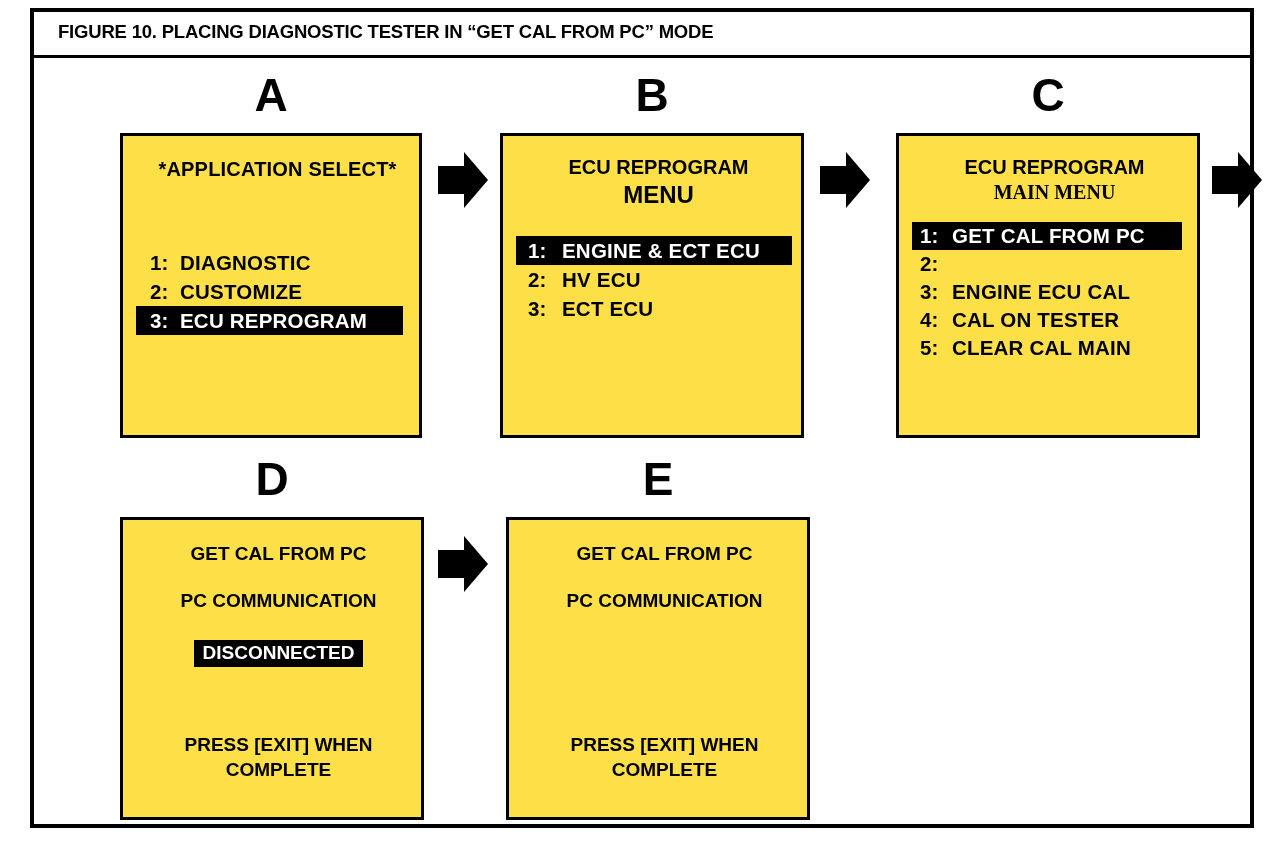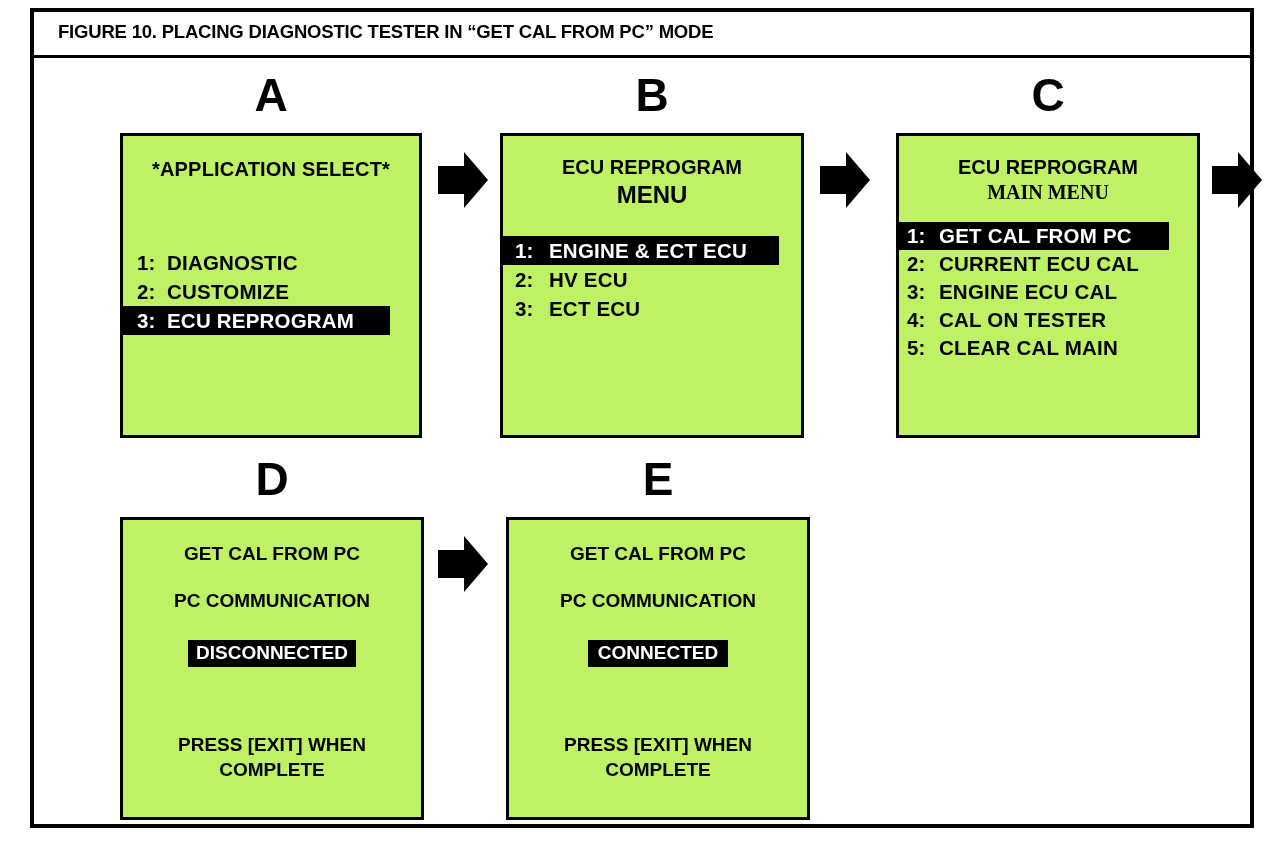--- a/index.html
+++ b/index.html
@@ -6,21 +6,21 @@
   body{width:1264px;height:852px;font-family:"Liberation Sans",sans-serif;
        -webkit-font-smoothing:none;}
   #figure-frame{position:absolute;left:30px;top:8px;width:1224px;height:820px;
        border:4px solid #000;box-sizing:border-box;background:#fff;}
   #title-bar{position:absolute;left:0;top:0;width:100%;height:46px;
        border-bottom:3px solid #000;box-sizing:border-box;}
   #figure-title{position:absolute;left:24px;top:9px;font-size:18.5px;font-weight:bold;
        color:#000;letter-spacing:-0.2px;white-space:nowrap;}
   .panel-label{position:absolute;font-size:46px;font-weight:bold;line-height:1;
        color:#000;text-align:center;}
-  .screen{position:absolute;border:3.5px solid #000;background:#bef264;box-sizing:border-box;}
+  .screen{position:absolute;border:3.5px solid #000;background:#fde047;box-sizing:border-box;padding-left:13px;}
   .screen-inner{position:relative;width:100%;height:100%;}
   .line{position:absolute;left:0;width:100%;text-align:center;font-weight:bold;color:#000;
        white-space:nowrap;}
   .menu{position:absolute;left:0;width:100%;}
   .menu-row{display:flex;align-items:center;white-space:nowrap;font-weight:bold;color:#000;}
   .menu-row .num{display:inline-block;}
   .menu-row .txt{display:inline-block;}
   .menu-row.sel{background:#000;color:#fff;}
   .hl{display:inline-block;background:#000;color:#fff;font-weight:bold;}
   .arrow{position:absolute;}
@@ -144,21 +144,20 @@
     <div class="screen-inner">
       <div class="line" id="c-title1">ECU REPROGRAM</div>
       <div class="line" id="c-title2">MAIN MENU</div>
       <div class="menu" id="c-menu">
         <div class="menu-row sel">
           <span class="num">1:</span>
           <span class="txt">GET CAL FROM PC</span>
         </div>
         <div class="menu-row">
           <span class="num">2:</span>
-          <span class="txt">CURRENT ECU CAL</span>
         </div>
         <div class="menu-row">
           <span class="num">3:</span>
           <span class="txt">ENGINE ECU CAL</span>
         </div>
         <div class="menu-row">
           <span class="num">4:</span>
           <span class="txt">CAL ON TESTER</span>
         </div>
         <div class="menu-row">
@@ -192,21 +191,18 @@
     <svg width="50" height="56" viewBox="0 0 50 56">
       <polygon points="0,14 26,14 26,0 50,28 26,56 26,42 0,42" fill="#000"></polygon>
     </svg>
   </div>
 
   <div class="panel-label" id="label-e">E</div>
   <div class="screen" id="screen-e">
     <div class="screen-inner">
       <div class="line" id="e-l1">GET CAL FROM PC</div>
       <div class="line" id="e-l2">PC COMMUNICATION</div>
-      <div class="line" id="e-status">
-        <span class="hl">CONNECTED</span>
-      </div>
       <div class="line" id="e-l4">PRESS [EXIT] WHEN</div>
       <div class="line" id="e-l5">COMPLETE</div>
     </div>
   </div>
 
 </div>
 
 </body></html>

